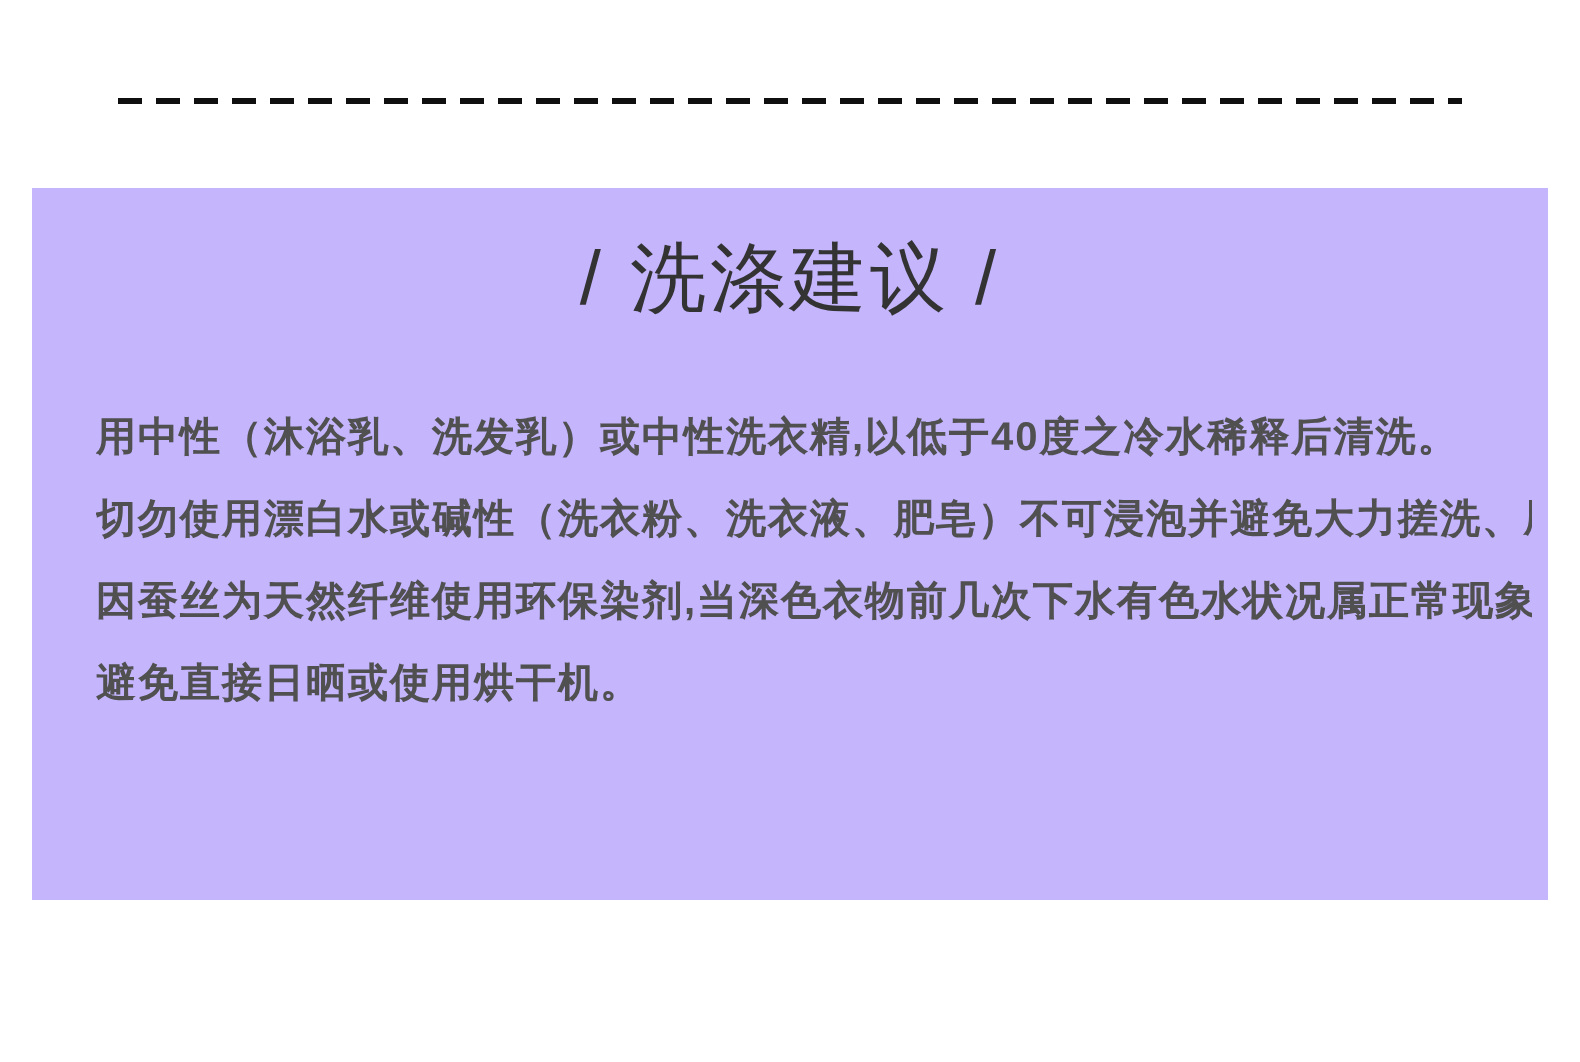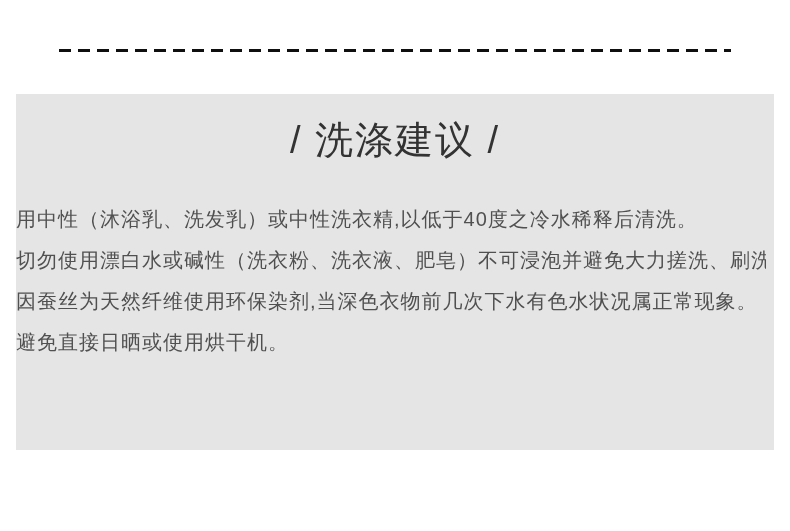--- a/index.html
+++ b/index.html
@@ -26,37 +26,39 @@
       #0f0f0f 0px, #0f0f0f 12px,
       transparent 12px, transparent 19px
     );
   }
   .panel {
     position: absolute;
     left: 16px;
     top: 94px;
     width: 758px;
     height: 356px;
-    background: #e5e5e5;
+    background: #c4b5fd;
     box-sizing: border-box;
     padding-top: 27px;
   }
   .panel-title {
     margin: 0;
     text-align: center;
     font-size: 38px;
     line-height: 38px;
     font-weight: 400;
     letter-spacing: 2px;
     color: #333333;
     white-space: nowrap;
   }
   .instruction-list {
     margin-top: 40px;
+    padding-left: 32px;
     padding-right: 8px;
+    font-weight: bold;
   }
   .instruction-list p {
     margin: 0;
     font-size: 20px;
     line-height: 41px;
     letter-spacing: 1px;
     color: #505050;
     white-space: nowrap;
     overflow: hidden;
   }

